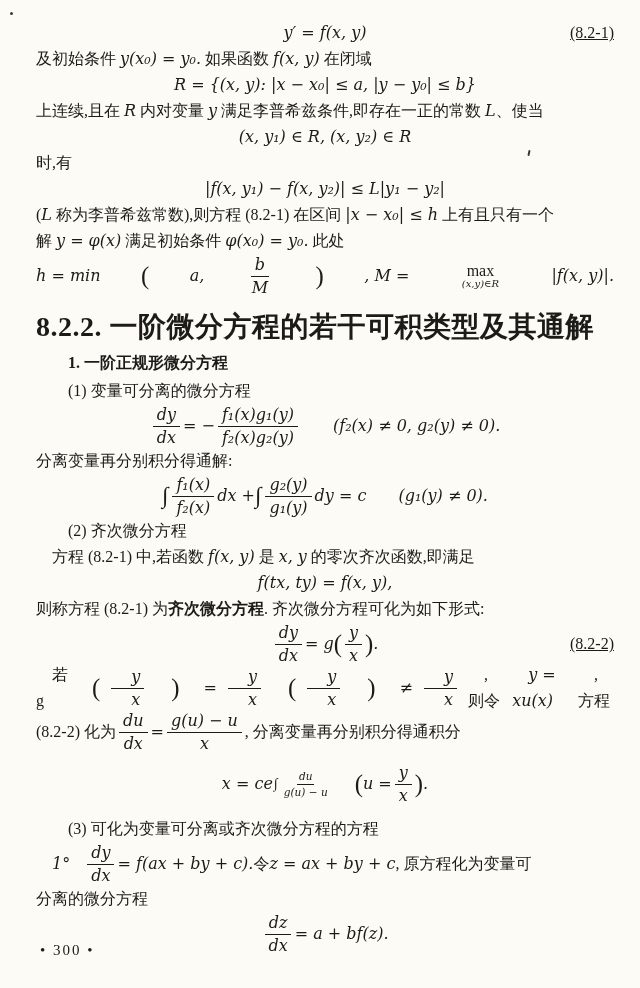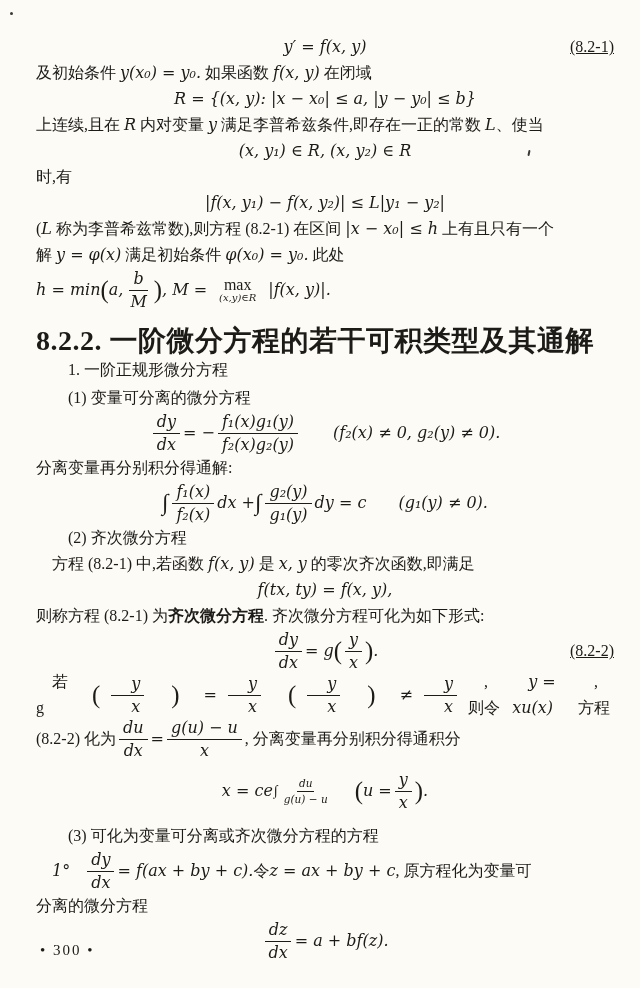--- a/index.html
+++ b/index.html
@@ -1,57 +1,57 @@
 <!DOCTYPE html>
 <html><head>
 <meta charset="utf-8">
 <style>
   * { margin: 0; padding: 0; box-sizing: border-box; }
   html, body { width: 640px; }
   body { background: #d8d6d0; font-family: "Liberation Serif", "DejaVu Serif", serif; }
   .page {
     position: relative; width: 640px; height: 988px; overflow: hidden;
     background: #fcfbf6; color: #1d1b18;
-    padding: 24px 26px 0 36px; font-size: 16px;
+    padding: 10px 26px 0 36px; font-size: 16px;
   }
   .speck { position: absolute; width: 3px; height: 3px; border-radius: 50%; background: #3a3a3a; }
   .speck.s1 { left: 10px; top: 12px; }
   .speck.s2 { right: 110px; top: 150px; width: 2px; height: 6px; border-radius: 1px; transform: rotate(12deg); }
 
   p.body { line-height: 26px; font-size: 16px; }
   .ind { text-indent: 2em; }
   .ind1 { text-indent: 1em; }
   .m { font-style: italic; font-family: "DejaVu Serif", serif; }
   .b { font-weight: bold; }
 
   .eqrow { position: relative; text-align: center; line-height: 26px; }
   .eqc { text-align: center; line-height: 26px; }
   .eqlabel { position: absolute; right: 0; top: 50%; transform: translateY(-50%); font-style: normal; text-decoration: underline; }
 
   .frac { display: inline-flex; flex-direction: column; align-items: center; vertical-align: middle; margin: 0 3px; line-height: 1; }
   .frac .num { display: block; padding: 1px 4px 2px; border-bottom: 1.4px solid #1d1b18; line-height: 1.15; }
   .frac .den { display: block; padding: 2px 4px 0; line-height: 1.15; }
-  .tall { height: 44px; display: flex; align-items: center; justify-content: flex-start; }
+  .tall { height: 44px; display: flex; align-items: center; justify-content: space-between; }
   .tallrow { height: 44px; display: flex; align-items: center; justify-content: center; }
 
   .bigp { font-size: 1.55em; font-weight: 300; vertical-align: middle; line-height: 1; font-style: normal; }
   .int { font-size: 1.45em; vertical-align: middle; line-height: 1; font-style: normal; margin-right: 1px; }
   .cond { margin-left: 32px; }
 
   .underop { display: inline-flex; flex-direction: column; align-items: center; vertical-align: middle; margin: 0 12px; }
   .underop .op { line-height: 1.05; font-style: normal; }
   .underop .sub { font-size: 10px; line-height: 1; }
 
   .sup { display: inline-flex; align-items: center; vertical-align: 9px; font-size: 10.5px; margin-left: 1px; }
   .sup .int { font-size: 14px; }
   .sup .frac .num { border-bottom-width: 1px; padding: 0 2px 1px; }
   .sup .frac .den { padding: 1px 2px 0; }
 
   .heading { font-size: 28px; font-weight: bold; margin-top: 14px; letter-spacing: 0.5px; line-height: 30px; }
-  .sub1 { margin-top: 1px; font-weight: normal; }
+  .sub1 { margin-top: 8px; font-weight: bold; }
   .gap2 { margin-top: 2px; }
   .pagenum { position: absolute; left: 40px; top: 942px; font-size: 15px; letter-spacing: 2px; }
 </style>
 </head>
 <body>
 
 <div class="page">
   <span class="speck s1"></span>
   <span class="speck s2"></span>
 

